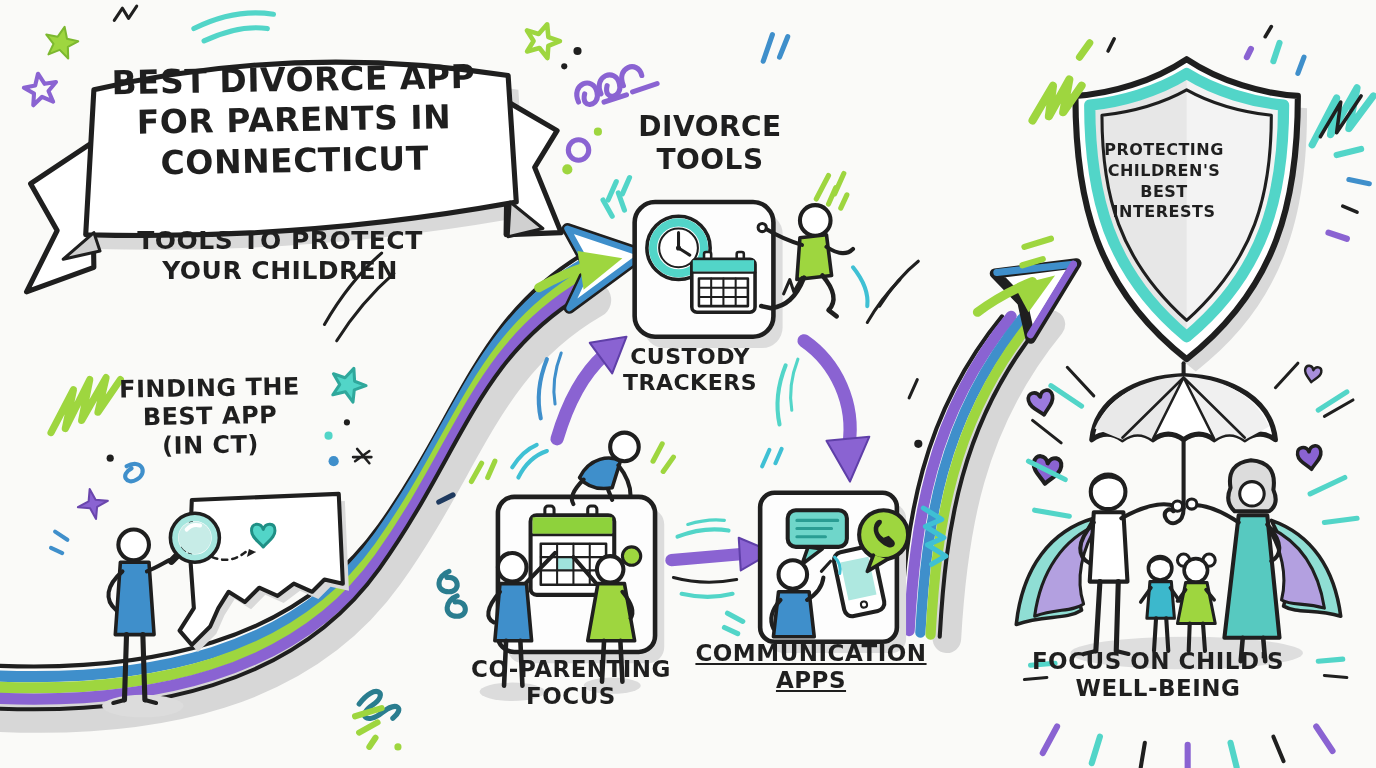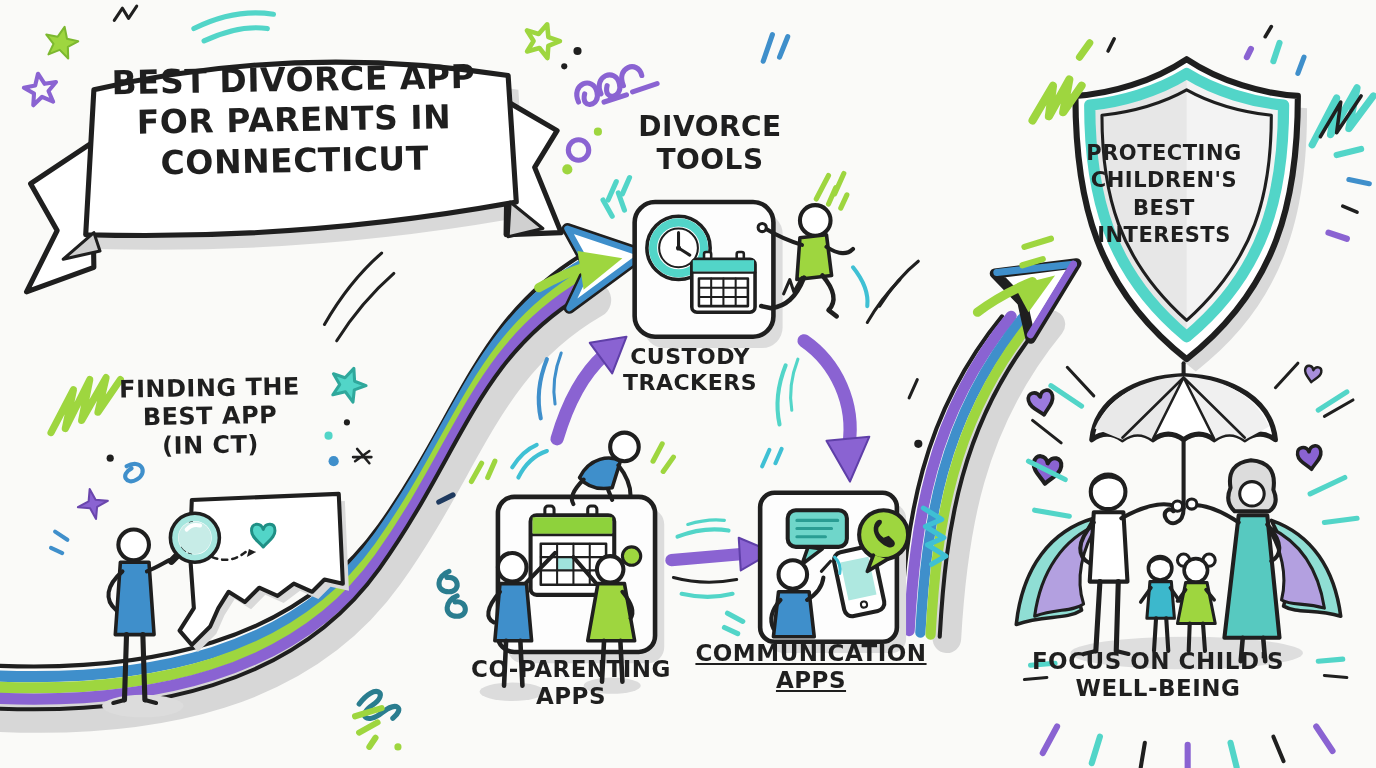--- a/index.html
+++ b/index.html
@@ -23,21 +23,21 @@
     letter-spacing:.5px; line-height:1.18; text-align:center;
     white-space:pre-line; user-select:none;
   }
   .banner-title{left:88px; top:60px; width:412px; font-size:33px; transform:rotate(-1deg); line-height:1.22;}
   .banner-sub{left:130px; top:226px; width:300px; font-size:25px;}
   .finding{left:103px; top:374px; width:214px; font-size:24px; transform:rotate(-1deg);}
   .compare{left:612px; top:110px; width:196px; font-size:28px;}
   .custody{left:600px; top:344px; width:180px; font-size:22px;}
   .coparent{left:448px; top:656px; width:246px; font-size:23px;}
   .comm{left:688px; top:640px; width:246px; font-size:23px;text-decoration:underline;}
-  .shieldtxt{left:1066px; top:140px; width:196px; font-size:21px; line-height:1.3;}
+  .shieldtxt{left:1066px; top:140px; width:196px; font-size:16px; line-height:1.3;}
   .family{left:1018px; top:640px; width:280px; font-size:23px;margin-top:8px;}
 </style>
 </head>
 <body>
 
 <div id="poster" style="background: rgb(250, 250, 248);">
 <svg id="scene" viewBox="0 0 1376 768">
 
   <g>
     <path d="M -24 698 C 156 710, 298 674, 378 562 C 458 450, 474 356, 581 294" fill="none" stroke="#d7d7d7" stroke-width="36"></path>
@@ -420,29 +420,31 @@
     <path d="M 1164 730 L 1164 754" fill="none" stroke="#8a63d2" stroke-width="6"></path>
     <path d="M 1206 728 L 1212 752" fill="none" stroke="#52d5c8" stroke-width="6"></path>
     <path d="M 1248 722 L 1258 746" fill="none" stroke="#1f1f1f" stroke-width="4"></path>
     <path d="M 1290 712 L 1306 736" fill="none" stroke="#8a63d2" stroke-width="6"></path>
   </g>
 </svg>
 
   <div class="label banner-title">BEST DIVORCE APP
 FOR PARENTS IN
 CONNECTICUT</div>
+  <div class="label banner-sub">TOOLS TO PROTECT
+YOUR CHILDREN</div>
   <div class="label finding">FINDING THE
 BEST APP
 (IN CT)</div>
   <div class="label compare">DIVORCE
 TOOLS</div>
   <div class="label custody">CUSTODY
 TRACKERS</div>
   <div class="label coparent">CO-PARENTING
-APPS</div>
+FOCUS</div>
   <div class="label comm">COMMUNICATION
 APPS</div>
   <div class="label shieldtxt">PROTECTING
 CHILDREN'S
 BEST
 INTERESTS</div>
   <div class="label family">FOCUS ON CHILD'S
 WELL-BEING</div>
 </div>
 

